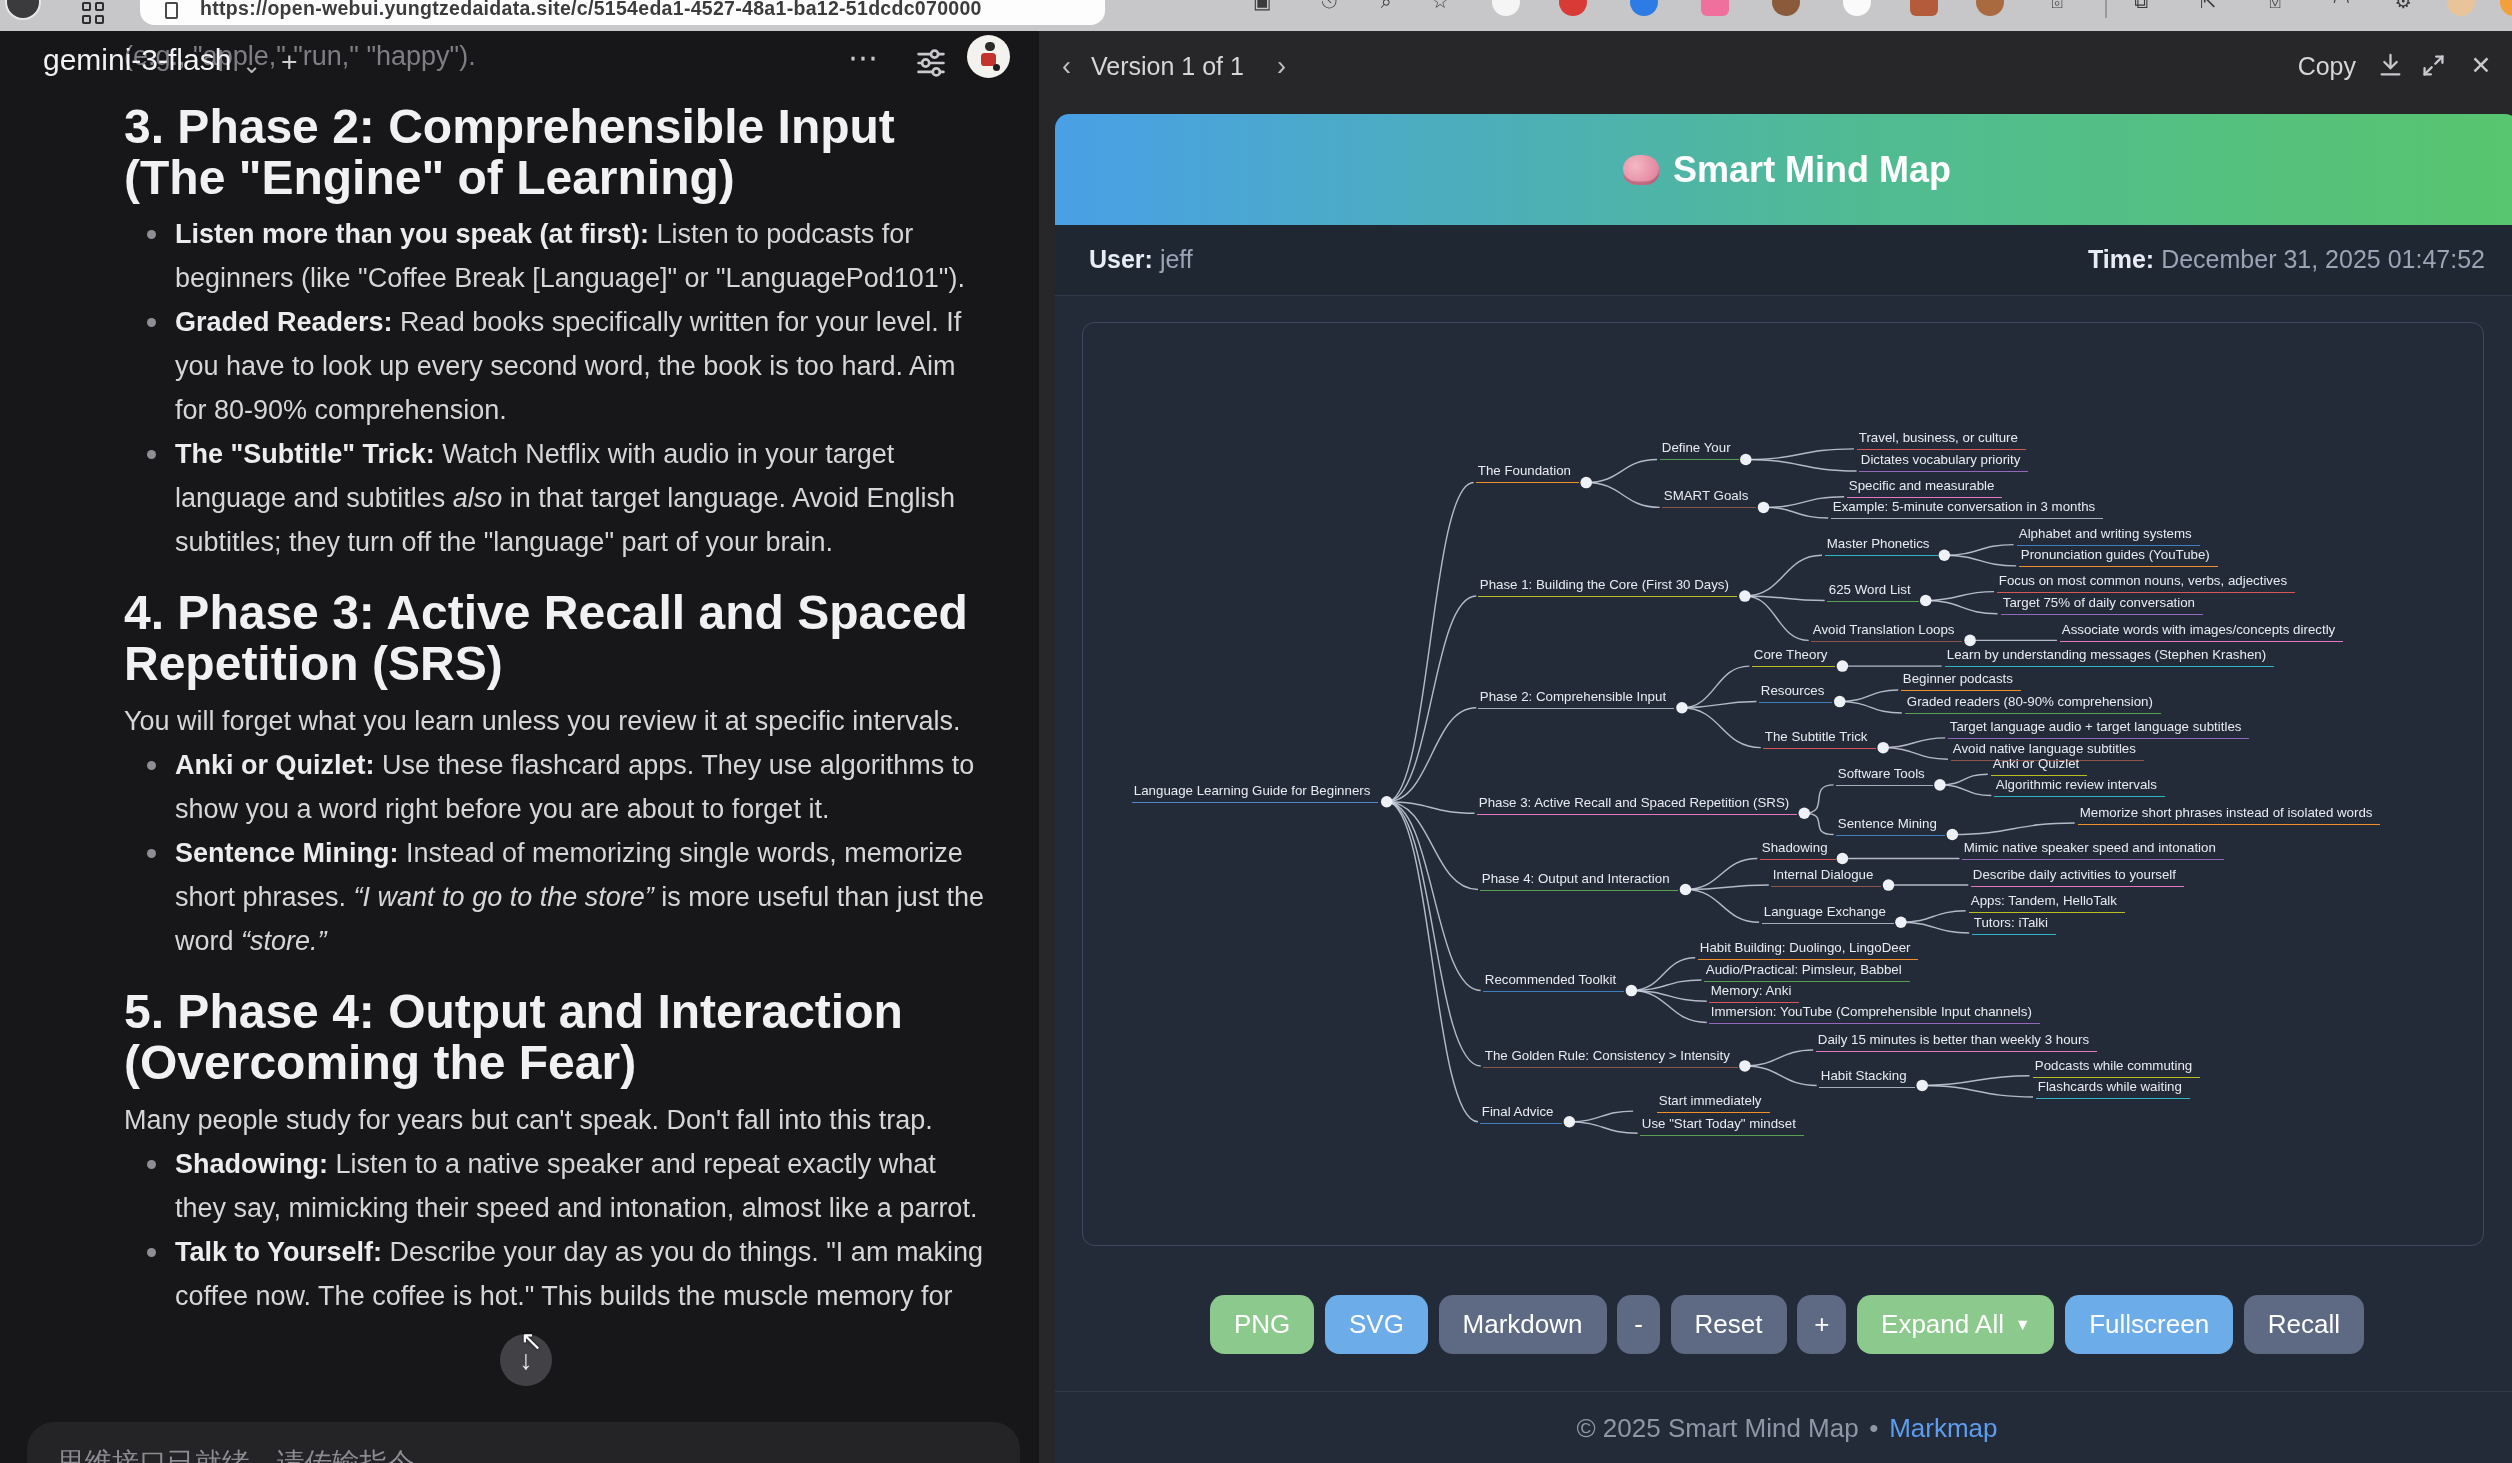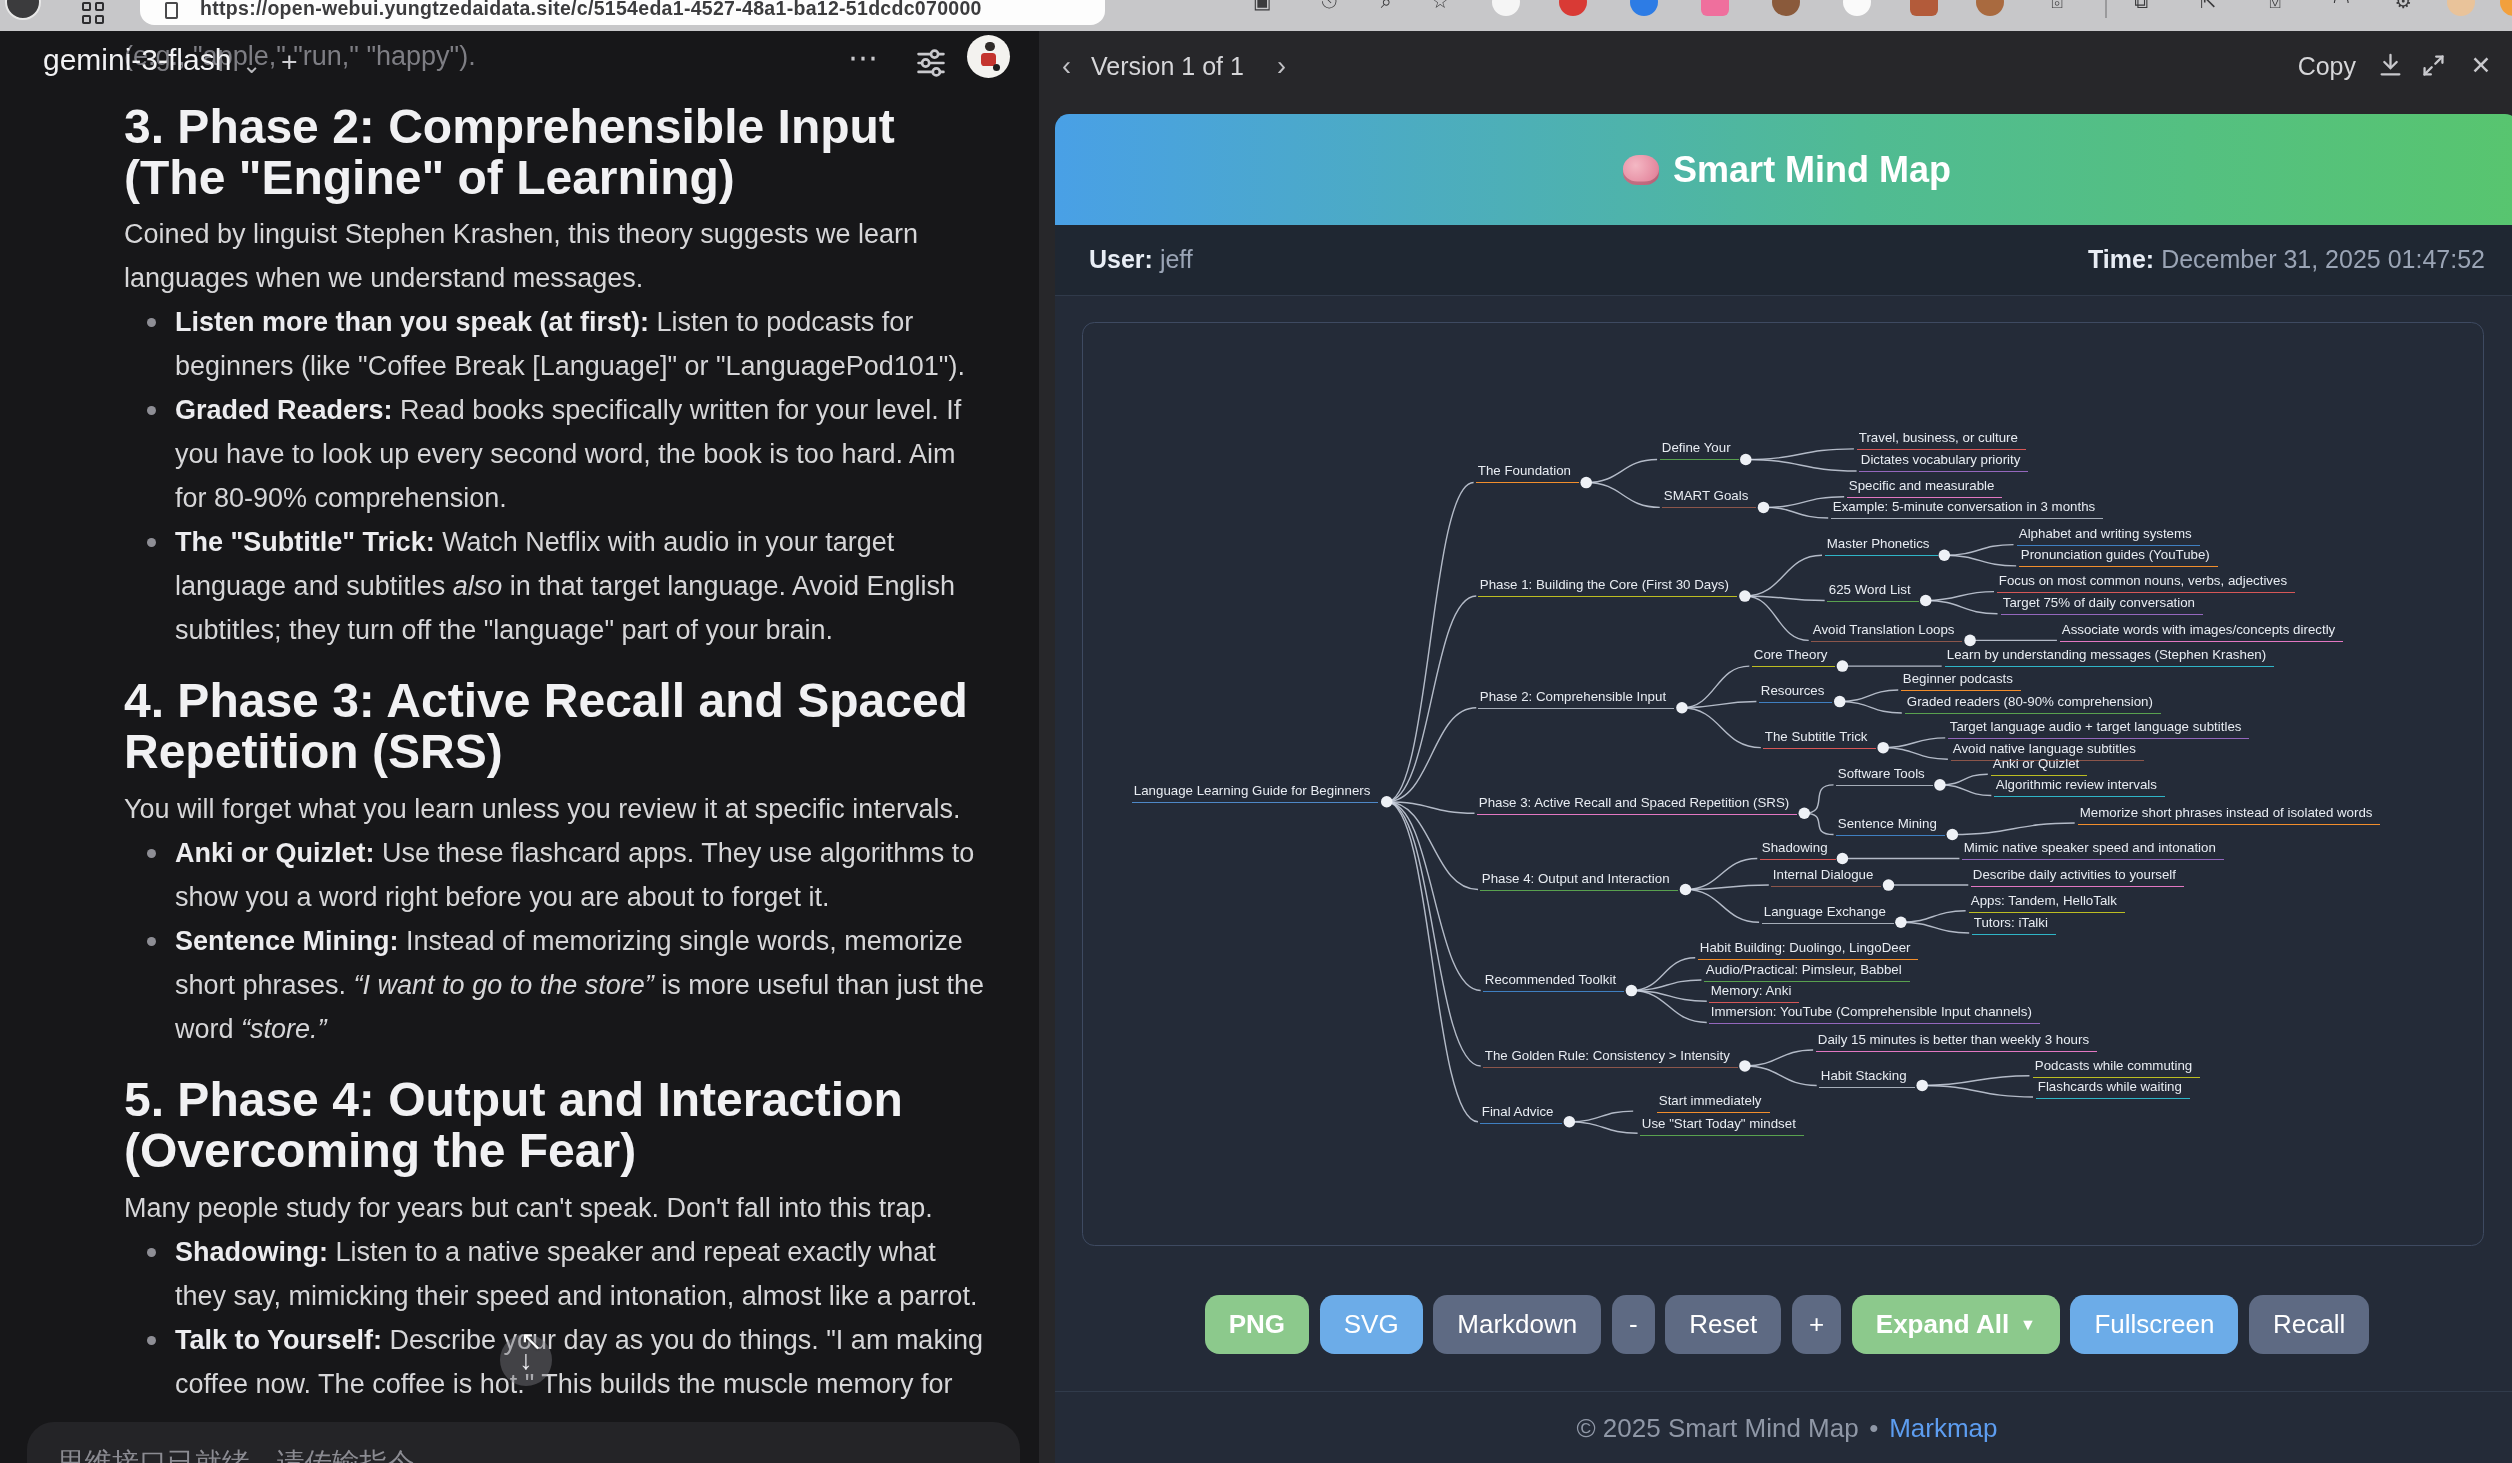--- a/index.html
+++ b/index.html
@@ -82,21 +82,21 @@
 
   .map-panel { position:absolute; left:27px; top:208px; width:1402px; height:924px;
                border:1.8px solid #3e4a61; border-radius:12.4px; background:#242b38; }
   #mm-svg { position:absolute; left:0; top:0; width:100%; height:100%; }
   .mm-node { position:absolute; white-space:nowrap; font-size:13.3px; line-height:17px; color:#e8ecf2;
              padding:0 8px 2.7px 1.8px; border-bottom:1.8px solid #888; cursor:pointer; }
 
   .mm-toolbar { position:absolute; left:0; top:1181px; width:100%; display:flex; justify-content:center; gap:10.7px; }
   .btn { height:59px; border:none; border-radius:14.2px; font-family:"Liberation Sans",sans-serif;
          font-size:26px; color:#ffffff; padding:0 24px; display:flex; align-items:center; gap:10.7px; cursor:pointer; }
-  .btn.green { background:#8cc98c;font-weight:bold; }
+  .btn.green { background:#8cc98c; }
   .btn.blue  { background:#6cace8; }
   .btn.slate { background:#5e6a83;border-radius:14px; }
   .btn .caret { font-size:16px; }
 
   .card-footer { position:absolute; left:0; top:1277px; width:100%; height:74px; border-top:1.8px solid #313b4b;
                  display:flex; align-items:center; justify-content:center; gap:10.7px; font-size:26px; color:#8f97a6; }
   .footer-link { color:#5d9df0; }
 
   svg.glyph { display:block; }
 </style>
@@ -138,21 +138,20 @@
       <span class="ext-ic circle" style="left: 1208px; background: rgb(233, 195, 154);"></span>
       <span class="ext-ic circle" style="left: 1261px; background: rgb(242, 160, 61);"></span>
     </div>
 </div>
 
 <div class="chat-pane">
   <div class="chat-scroll">
     <div class="scrolled-line">(e.g., "apple," "run," "happy").</div>
     <div id="chat-blocks">
         <h3><span>3. Phase 2: Comprehensible Input (The "Engine" of Learning)</span></h3>
-        <p><span>Coined by linguist Stephen Krashen, this theory suggests we learn languages when we understand messages.</span></p>
         <div class="chat-li"><span class="b">Listen more than you speak (at first):</span><span> Listen to podcasts for beginners (like "Coffee Break [Language]" or "LanguagePod101").</span></div>
         <div class="chat-li"><span class="b">Graded Readers:</span><span> Read books specifically written for your level. If you have to look up every second word, the book is too hard. Aim for 80-90% comprehension.</span></div>
         <div class="chat-li"><span class="b">The "Subtitle" Trick:</span><span> Watch Netflix with audio in your target language and subtitles </span><span class="i">also</span><span> in that target language. Avoid English subtitles; they turn off the "language" part of your brain.</span></div>
         <h3><span>4. Phase 3: Active Recall and Spaced Repetition (SRS)</span></h3>
         <p><span>You will forget what you learn unless you review it at specific intervals.</span></p>
         <div class="chat-li"><span class="b">Anki or Quizlet:</span><span> Use these flashcard apps. They use algorithms to show you a word right before you are about to forget it.</span></div>
         <div class="chat-li"><span class="b">Sentence Mining:</span><span> Instead of memorizing single words, memorize short phrases. </span><span class="i">“I want to go to the store”</span><span> is more useful than just the word </span><span class="i">“store.”</span></div>
         <h3><span>5. Phase 4: Output and Interaction (Overcoming the Fear)</span></h3>
         <p><span>Many people study for years but can't speak. Don't fall into this trap.</span></p>
         <div class="chat-li"><span class="b">Shadowing:</span><span> Listen to a native speaker and repeat exactly what they say, mimicking their speed and intonation, almost like a parrot.</span></div>

